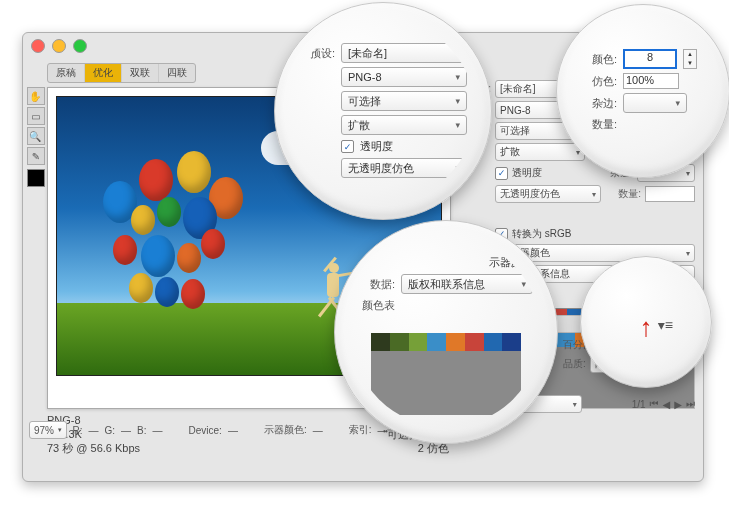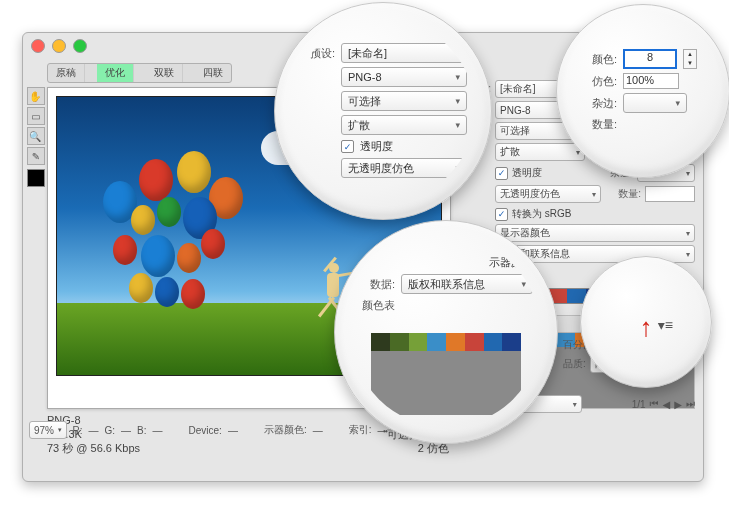--- a/index.html
+++ b/index.html
@@ -2,23 +2,23 @@
 <html><head>
 <meta charset="utf-8">
 <style>
 html,body{margin:0;padding:0;font-family:"Lucida Grande","Helvetica Neue",sans-serif;font-size:11px;color:#333;background:#fff}
 .stage{position:relative;width:729px;height:509px;overflow:hidden}
 .window{position:absolute;left:22px;top:32px;width:680px;height:448px;background:#e6e6e6;border:1px solid #b0b0b0;border-radius:6px;box-shadow:0 4px 12px rgba(0,0,0,.25)}
 .traffic{position:absolute;left:8px;top:6px;display:flex;gap:7px}
 .tl{width:12px;height:12px;border-radius:50%;background:#bfbfbf;border:1px solid #9a9a9a}
 .tl.r{background:#ff5f57}.tl.y{background:#febc2e}.tl.g{background:#28c840}
 .wtitle{position:absolute;left:0;right:0;top:3px;text-align:center;color:#555;font-size:12px}
-.tabs{position:absolute;left:24px;top:30px;display:flex;gap:12px;background:#ddd;border:1px solid #b0b0b0;border-radius:3px}
+.tabs{position:absolute;left:24px;top:30px;display:flex;gap:0;background:#ddd;border:1px solid #b0b0b0;border-radius:3px}
 .tabs span{padding:2px 8px;border-right:1px solid #ccc;font-size:10px;color:#444;cursor:pointer}
-.tabs span.active{background:#86efac}
+.tabs span.active{background:#eab308}
 .tabs span:last-child{border-right:none}
 .toolcol{position:absolute;left:4px;top:54px;width:16px;display:flex;flex-direction:column;gap:2px}
 .toolcol .tb{width:16px;height:16px;background:#d8d8d8;border:1px solid #aaa;display:flex;align-items:center;justify-content:center;font-size:10px;color:#555}
 .toolcol .sw{width:16px;height:16px;background:#000;border:1px solid #888;margin-top:2px}
 .preview{position:absolute;left:24px;top:54px;width:402px;height:320px;background:#fff;border:1px solid #aaa;box-shadow:0 1px 3px rgba(0,0,0,.15)}
 .canvas{position:absolute;left:8px;top:8px;width:384px;height:278px;border:1px solid #222;overflow:hidden}
 .sky{position:absolute;inset:0;background:linear-gradient(180deg,#0c3e77 0%,#1a6bb5 40%,#6fb9e7 70%,#b8ddf4 80%)}
 .grass{position:absolute;left:0;right:0;bottom:0;height:72px;background:linear-gradient(180deg,#6aa524 0%,#2f6b0f 100%)}
 .cloud{position:absolute;right:60px;top:34px;width:120px;height:34px;background:#fff;border-radius:20px;opacity:.9}
 .cloud:before{content:"";position:absolute;left:20px;top:-14px;width:40px;height:40px;background:#fff;border-radius:50%}
@@ -193,21 +193,21 @@
         </div>
     <div class="row">
           <span class="lbl"></span>
           <div class="sel" style="max-width:110px">
             <span>无透明度仿色</span>
             <span class="car">▾</span>
           </div>
           <span class="lbl">数量:</span>
           <div class="txt"></div>
         </div>
-    <div class="row" style="margin-top:4px">
+    <div class="row" style="margin-top:24px">
           <span class="lbl"></span>
           <span class="cb on"></span>
           <span>转换为 sRGB</span>
         </div>
     <div class="row">
           <span class="lbl">预览:</span>
           <div class="sel">
             <span>显示器颜色</span>
             <span class="car">▾</span>
           </div>

